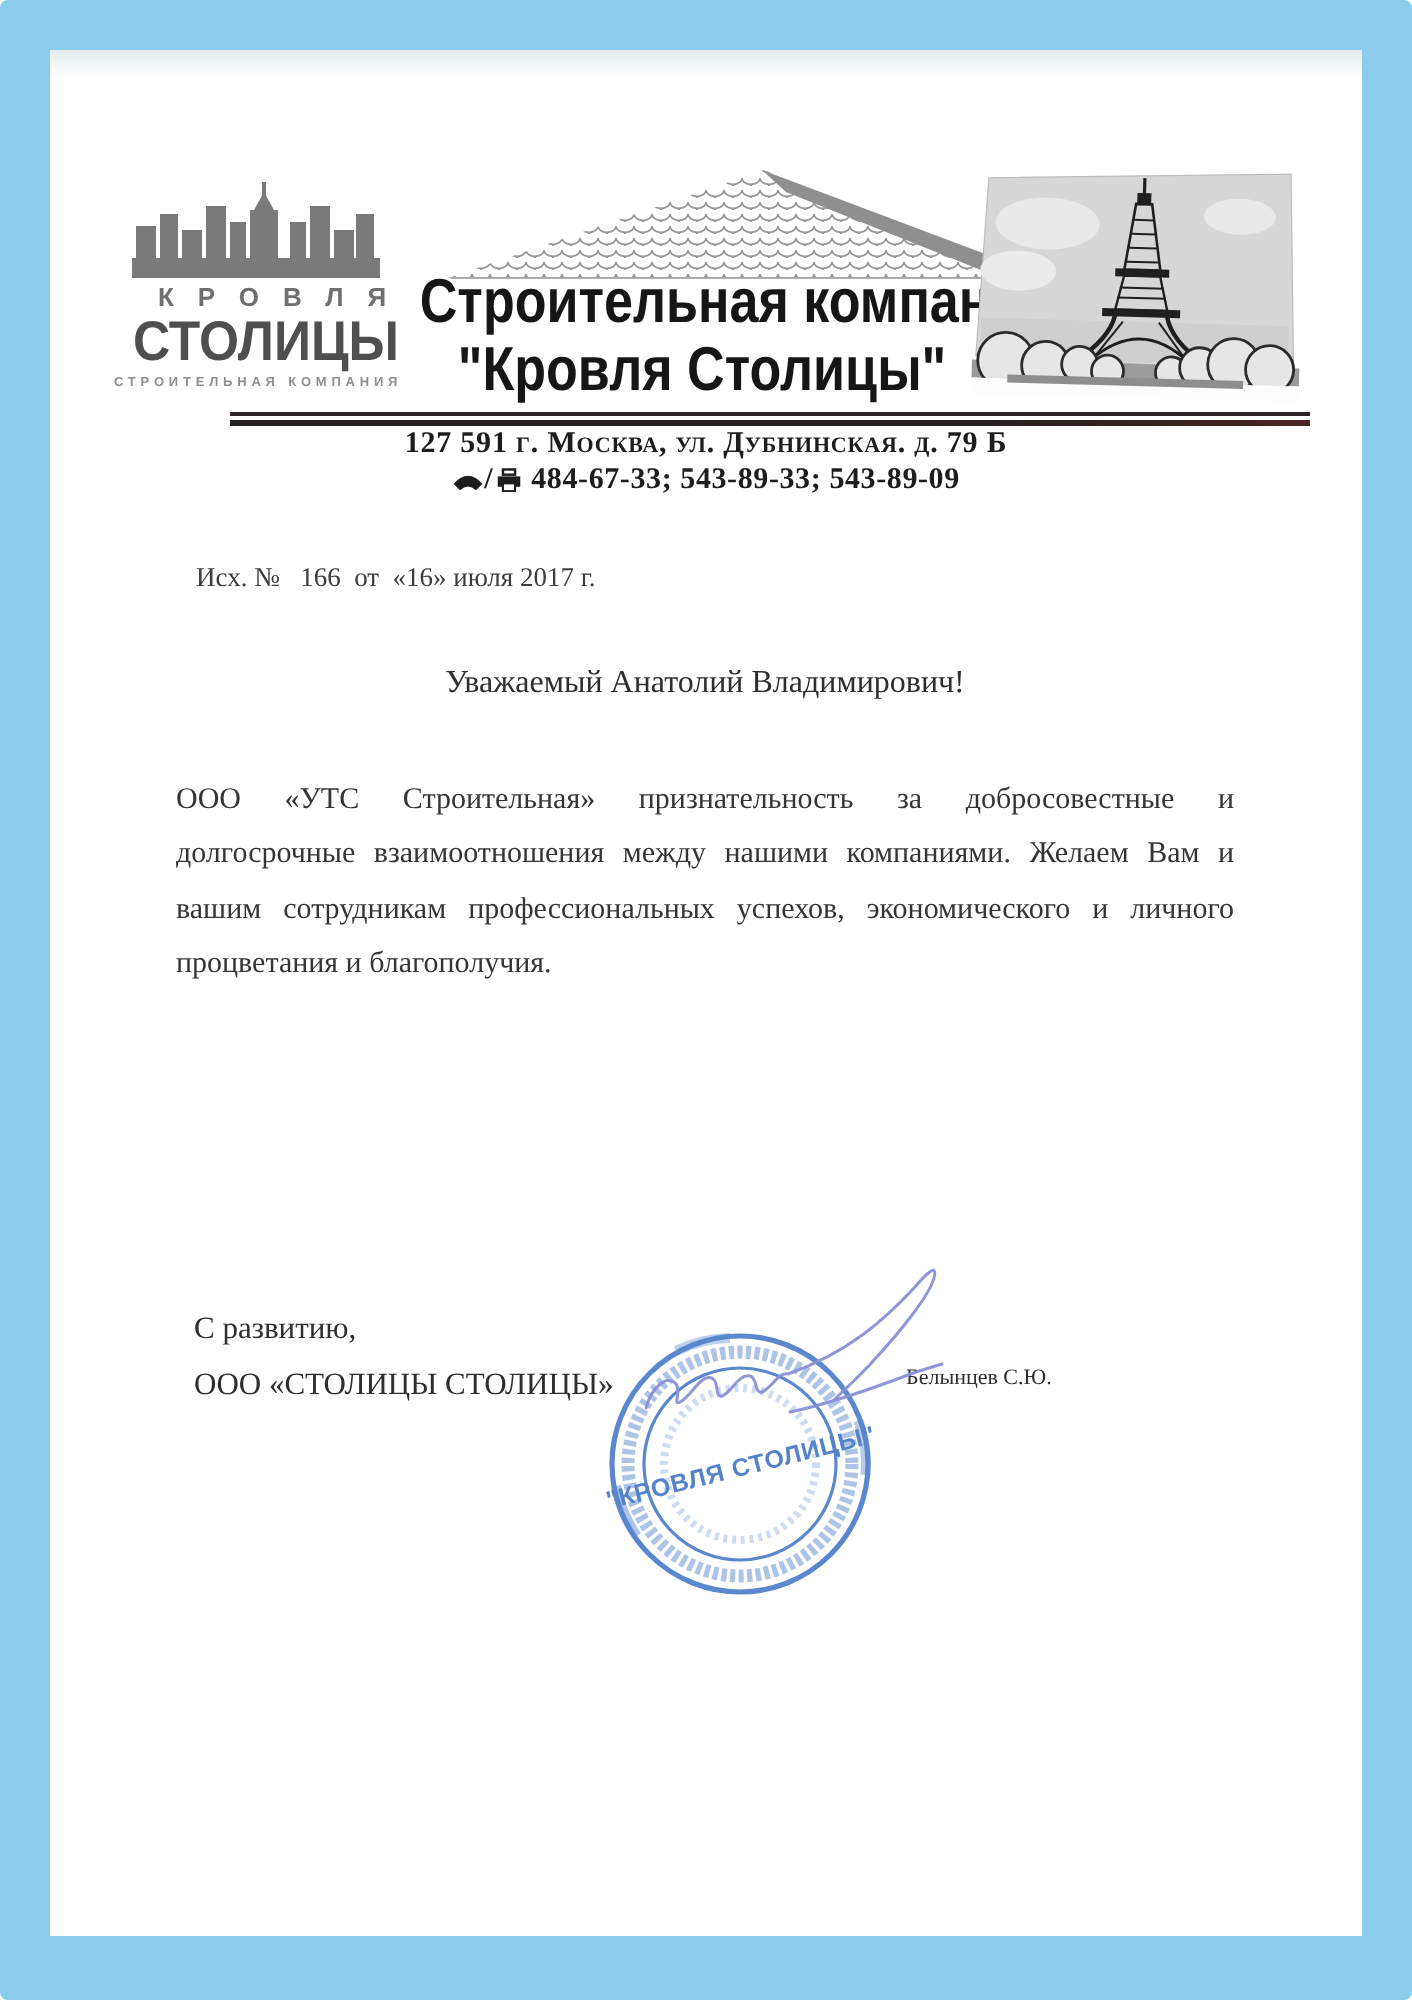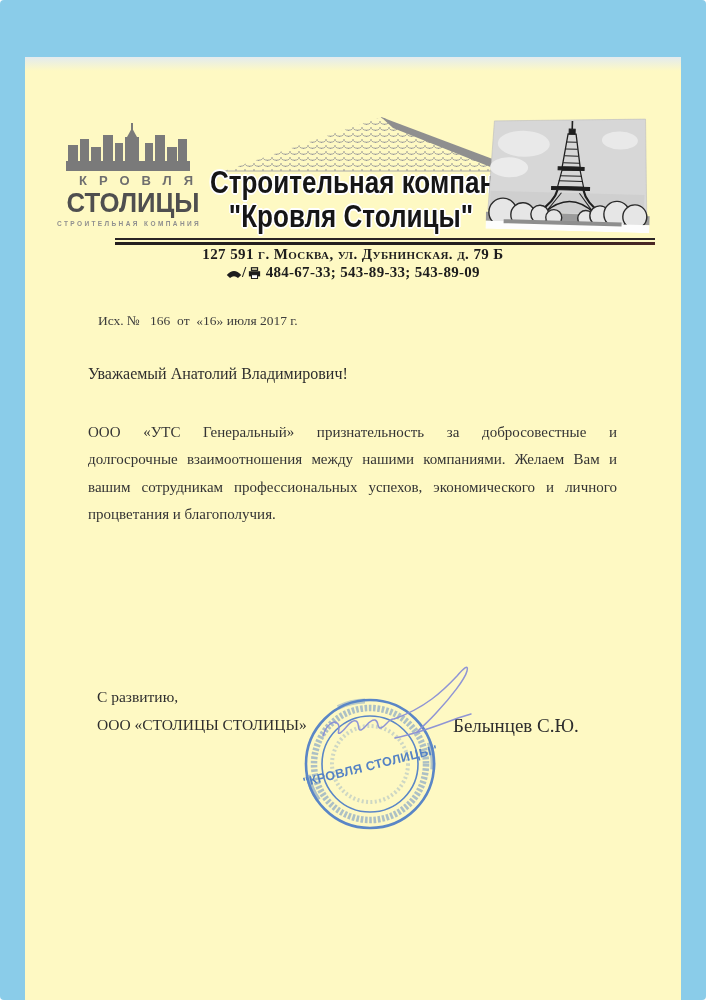--- a/index.html
+++ b/index.html
@@ -3,22 +3,21 @@
 <meta charset="utf-8">
 <style>
   html,body{margin:0;padding:0;}
   #canvas{
     position:relative;width:706px;height:1000px;
     background:#8acce9;overflow:hidden;border-radius:4px;
     font-family:"Liberation Serif", serif;
   }
   #paper{
     position:absolute;left:25px;top:25px;width:656px;height:943px;
-    background:#fef9c3;
-    margin-top:32px;
+    background:#ffffff;
   }
   #paper::before{
     content:"";position:absolute;left:0;top:0;right:0;height:14px;
     background:linear-gradient(#e3ebef,rgba(255,255,255,0));
     pointer-events:none;
   }
   .abs{position:absolute;}
 
   
   .logo-word-top{
@@ -53,29 +52,29 @@
     letter-spacing:.4px;
   }
   .phone-line{
     left:0;top:207px;width:656px;text-align:center;
     font-weight:bold;font-size:15px;color:#1d1d1d;letter-spacing:.3px;
   }
   .phone-line svg{vertical-align:-2px;}
 
   
   .ref-line{left:73px;top:256px;font-size:13.5px;color:#3c3c3c;white-space:pre;}
-  .salutation{left:63px;top:308px;width:529px;font-size:16px;color:#2e2e2e;}
+  .salutation{left:63px;top:308px;width:529px;text-align:center;font-size:16px;color:#2e2e2e;}
   .body-block{left:63px;top:362px;width:529px;color:#343434;font-size:15px;}
   .body-line{height:27.4px;line-height:27.4px;text-align:justify;text-align-last:justify;}
   .body-line.nj{text-align:left;text-align-last:left;}
   .body-line.ind{text-indent:45px;}
 
   .closing-block{left:72px;top:626px;font-size:15.5px;color:#2e2e2e;}
   .closing-block div{height:27.5px;line-height:27.5px;}
-  .signer{left:428px;top:658px;font-size:19px;color:#2e2e2e;}
+  .signer{left:428px;top:658px;font-size:11px;color:#2e2e2e;}
 
   
   .stamp-box{left:265px;top:627px;width:160px;height:160px;opacity:.88;}
   .sig-box{left:260px;top:595px;width:300px;height:120px;}
 </style>
 </head>
 <body>
 
 <div id="canvas">
   <div id="paper">
@@ -172,21 +171,21 @@
             <rect x="5" y="2" width="7" height="3" fill="none" stroke="#1d1d1d" stroke-width="1.4"></rect>
             <rect x="5" y="10" width="7" height="4.5" fill="#fdfdfd" stroke="#1d1d1d" stroke-width="1.2"></rect>
           </svg></span>
       <span>484-67-33; 543-89-33; 543-89-09</span>
     </div>
 
     <div class="abs ref-line">Исх. №   166  от  «16» июля 2017 г.</div>
     <div class="abs salutation">Уважаемый Анатолий Владимирович!</div>
 
     <div class="abs body-block">
-      <div class="body-line">ООО «УТС Генеральный» признательность за добросовестные и</div>
+      <div class="body-line">ООО «УТС Строительная» признательность за добросовестные и</div>
       <div class="body-line">долгосрочные взаимоотношения между нашими компаниями. Желаем Вам и</div>
       <div class="body-line">вашим сотрудникам профессиональных успехов, экономического и личного</div>
       <div class="body-line nj">процветания и благополучия.</div>
     </div>
 
     <div class="abs closing-block">
       <div>С развитию,</div>
       <div>ООО «СТОЛИЦЫ СТОЛИЦЫ»</div>
     </div>
     <div class="abs signer">Белынцев С.Ю.</div>

